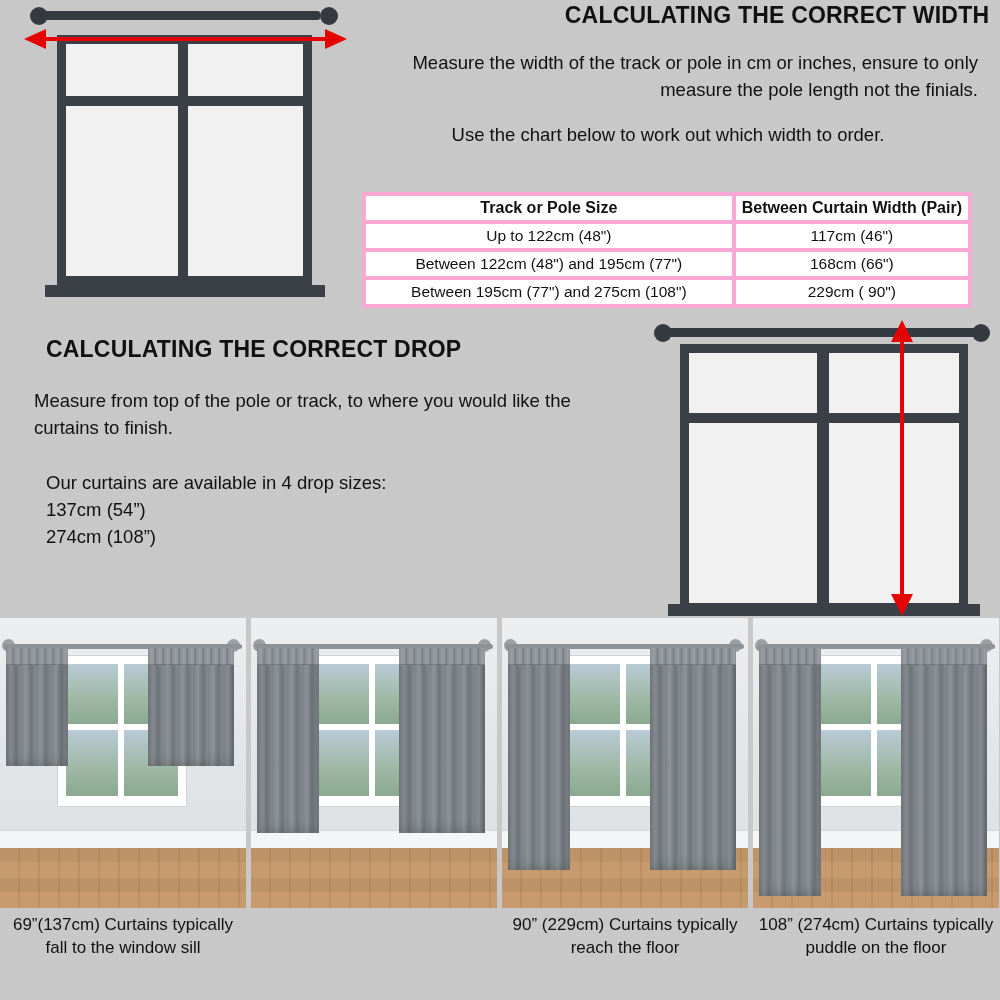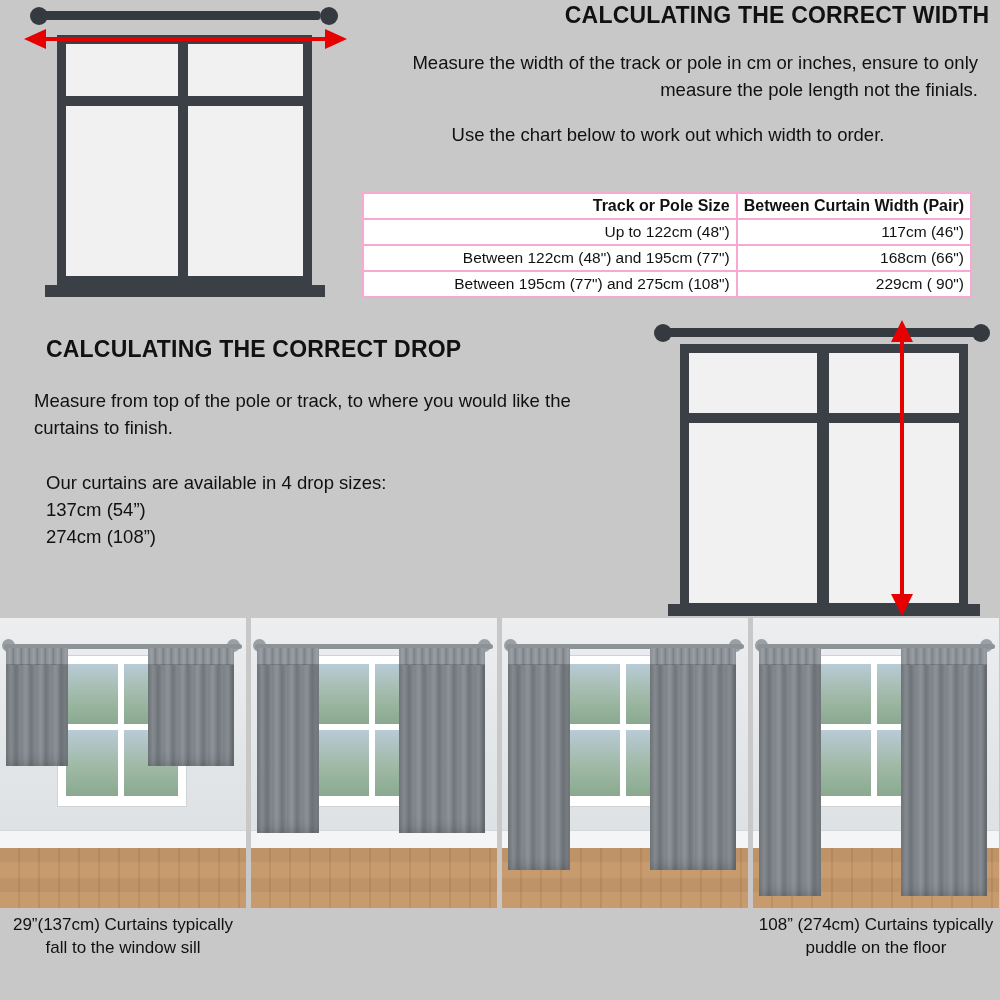--- a/index.html
+++ b/index.html
@@ -89,23 +89,23 @@
   }
 
   
   #size-table {
     left: 362px; top: 192px; width: 610px;
     border-collapse: collapse;
     background: #ffffff;
     font-size: 15.5px;
   }
   #size-table td, #size-table th {
-    border: 2px solid #f9a8d4;
+    border: 4px solid #f9a8d4;
     padding: 3px 6px;
-    text-align: right;
+    text-align: center;
     font-weight: normal;
     white-space: nowrap;
   }
   #size-table th {
     font-weight: bold;
     font-size: 16px;
   }
 
   
   #photo-strip {
@@ -301,21 +301,21 @@
       <div class="photo-pole-end" style="left:2px;"></div>
       <div class="photo-pole-end" style="right:6px;"></div>
       <div class="photo-pole"></div>
       <div class="curtain left" style="height:118px;">
           <div class="curtain-head"></div>
         </div>
       <div class="curtain right" style="height:118px;">
           <div class="curtain-head"></div>
         </div>
     </div>
-    <div class="caption">29”(137cm) Curtains typically fall to the window sill</div>
+    <div class="caption">69”(137cm) Curtains typically fall to the window sill</div>
   </div>
 
   <div class="photo-cell">
     <div class="photo">
       <div class="wall"></div>
       <div class="skirting"></div>
       <div class="floor"></div>
       <div class="photo-window">
         <div class="glass" style="left:2px;  top:2px;  width:52px; height:60px;"></div>
         <div class="glass" style="left:60px; top:2px;  width:54px; height:60px;"></div>
@@ -348,20 +348,21 @@
       <div class="photo-pole-end" style="left:2px;"></div>
       <div class="photo-pole-end" style="right:6px;"></div>
       <div class="photo-pole"></div>
       <div class="curtain left" style="height:222px;">
           <div class="curtain-head"></div>
         </div>
       <div class="curtain right" style="height:222px;">
           <div class="curtain-head"></div>
         </div>
     </div>
+    <div class="caption">90” (229cm) Curtains typically reach the floor</div>
   </div>
 
   <div class="photo-cell">
     <div class="photo">
       <div class="wall"></div>
       <div class="skirting"></div>
       <div class="floor"></div>
       <div class="photo-window">
         <div class="glass" style="left:2px;  top:2px;  width:52px; height:60px;"></div>
         <div class="glass" style="left:60px; top:2px;  width:54px; height:60px;"></div>

